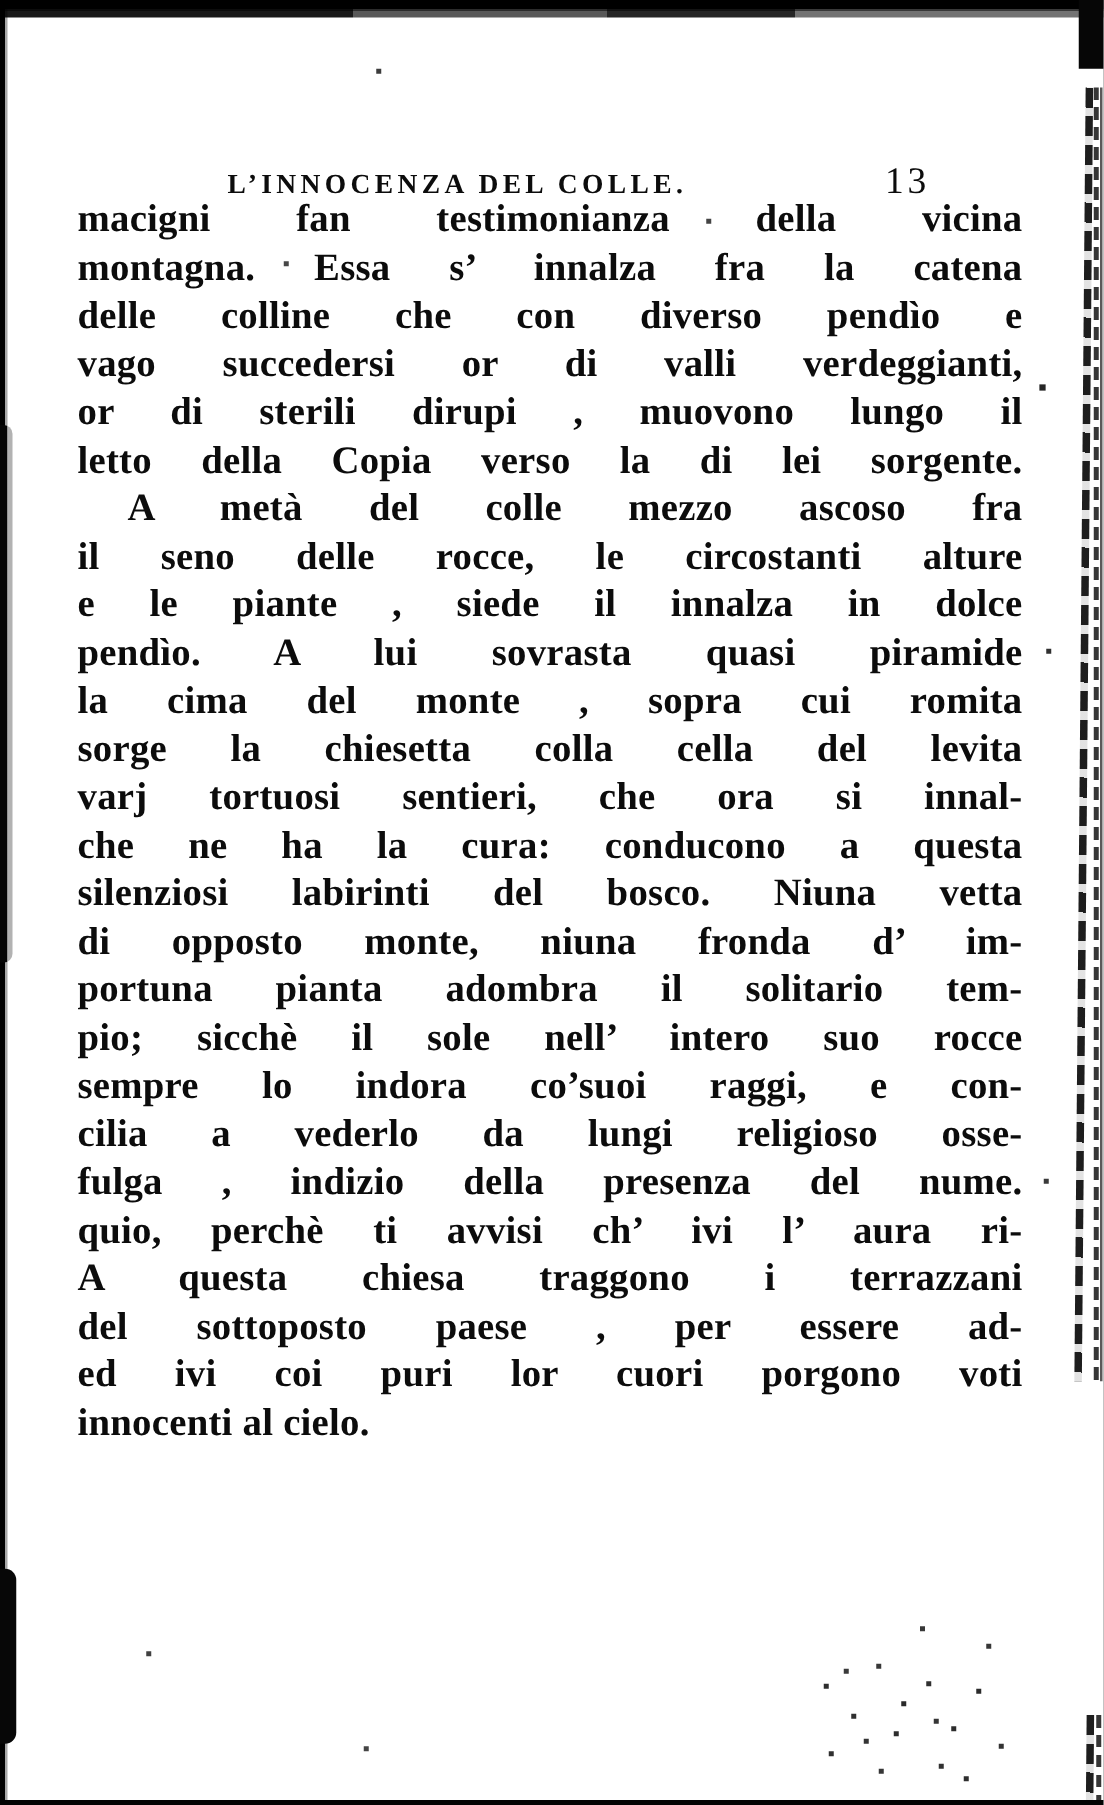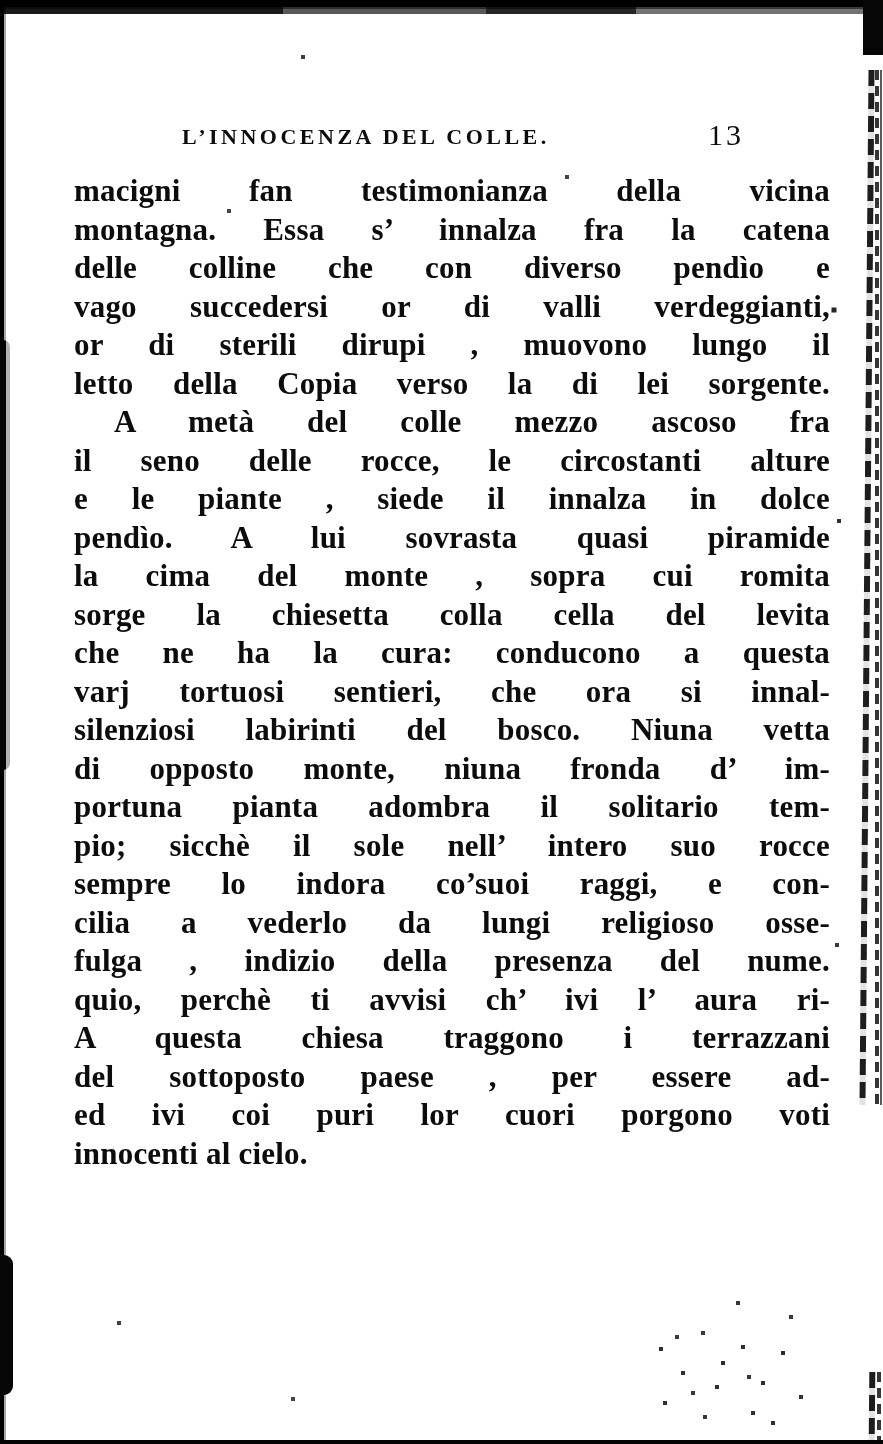--- a/index.html
+++ b/index.html
@@ -6,33 +6,33 @@
   .sheet{
     position:relative;
     width:883px;height:1444px;
     background:#ffffff;
     overflow:hidden;
     font-family:"Liberation Serif","DejaVu Serif",serif;
     color:#0c0c0c;
   }
 
   
-  .running-head{position:absolute;top:118px;left:62px;width:758px;height:40px;}
+  .running-head{position:absolute;top:128px;left:62px;width:758px;height:40px;}
   .head-title{
     position:absolute;left:120px;top:6px;
     font-size:22px;font-weight:700;letter-spacing:3.5px;
     white-space:nowrap;
   }
   .head-page{
     position:absolute;right:76px;top:0;
     font-size:30px;font-weight:400;letter-spacing:3px;
   }
 
   
-  .text-block{position:absolute;left:62px;top:172px;width:756px;margin-left:12px;}
+  .text-block{position:absolute;left:62px;top:156px;width:756px;}
   .line{
     font-size:31px;font-weight:700;line-height:38.5px;
     letter-spacing:0.2px;
     text-align:justify;text-align-last:justify;
   }
   .line.indent{text-indent:40px;}
   .line.no-justify{text-align-last:left;}
 
   
   .edge-top{
@@ -124,22 +124,22 @@
       <div class="line">delle colline che con diverso pendìo e</div>
       <div class="line">vago succedersi or di valli verdeggianti,</div>
       <div class="line">or di sterili dirupi , muovono lungo il</div>
       <div class="line">letto della Copia verso la di lei sorgente.</div>
       <div class="line indent">A metà del colle mezzo ascoso fra</div>
       <div class="line">il seno delle rocce, le circostanti alture</div>
       <div class="line">e le piante , siede il innalza in dolce</div>
       <div class="line">pendìo. A lui sovrasta quasi piramide</div>
       <div class="line">la cima del monte , sopra cui romita</div>
       <div class="line">sorge la chiesetta colla cella del levita</div>
+      <div class="line">varj tortuosi sentieri, che ora si innal-</div>
       <div class="line">che ne ha la cura: conducono a questa</div>
-      <div class="line">varj tortuosi sentieri, che ora si innal-</div>
       <div class="line">silenziosi labirinti del bosco. Niuna vetta</div>
       <div class="line">di opposto monte, niuna fronda d’ im-</div>
       <div class="line">portuna pianta adombra il solitario tem-</div>
       <div class="line">pio; sicchè il sole nell’ intero suo rocce</div>
       <div class="line">sempre lo indora co’suoi raggi, e con-</div>
       <div class="line">cilia a vederlo da lungi religioso osse-</div>
       <div class="line">fulga , indizio della presenza del nume.</div>
       <div class="line">quio, perchè ti avvisi ch’ ivi l’ aura ri-</div>
       <div class="line">A questa chiesa traggono i terrazzani</div>
       <div class="line">del sottoposto paese , per essere ad-</div>

